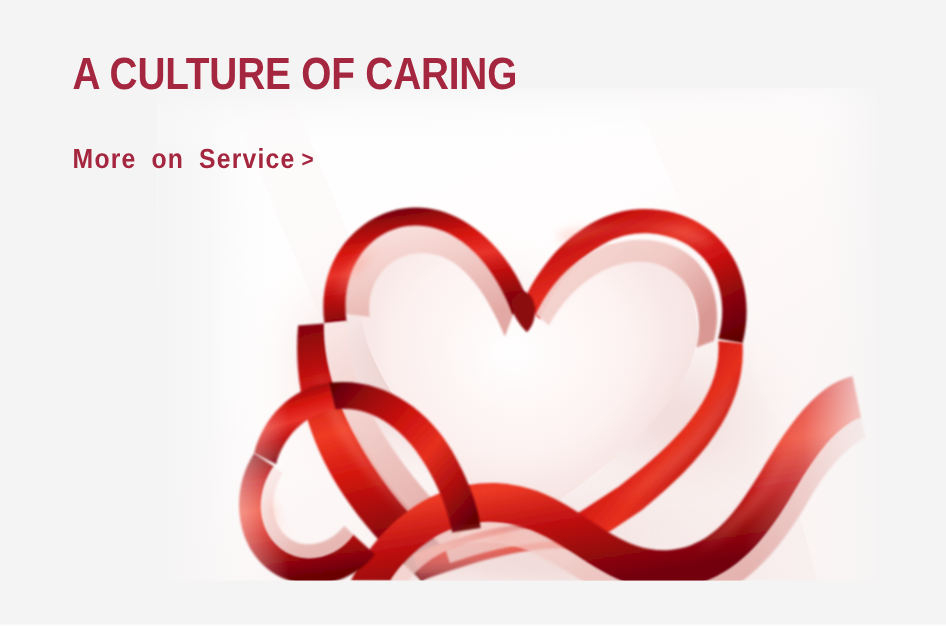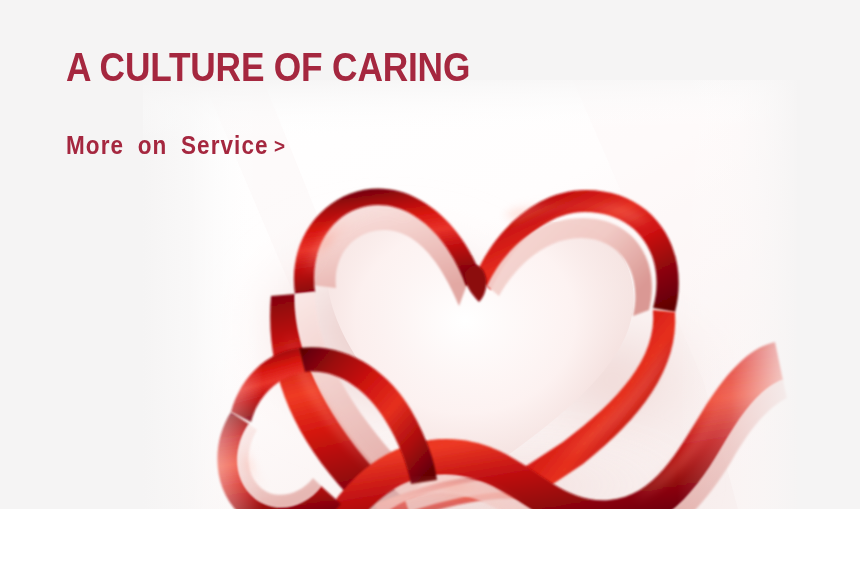--- a/index.html
+++ b/index.html
@@ -7,21 +7,21 @@
     padding: 0;
     background: #ffffff;
   }
   body {
     font-family: "Liberation Sans", sans-serif;
   }
 
   #banner {
     position: relative;
     width: 860px;
-    height: 509px;
+    height: 568px;
     background: #f5f4f4;
     overflow: hidden;
   }
 
   
   #photo {
     position: absolute;
     left: 143px;
     top: 80px;
     width: 654px;

